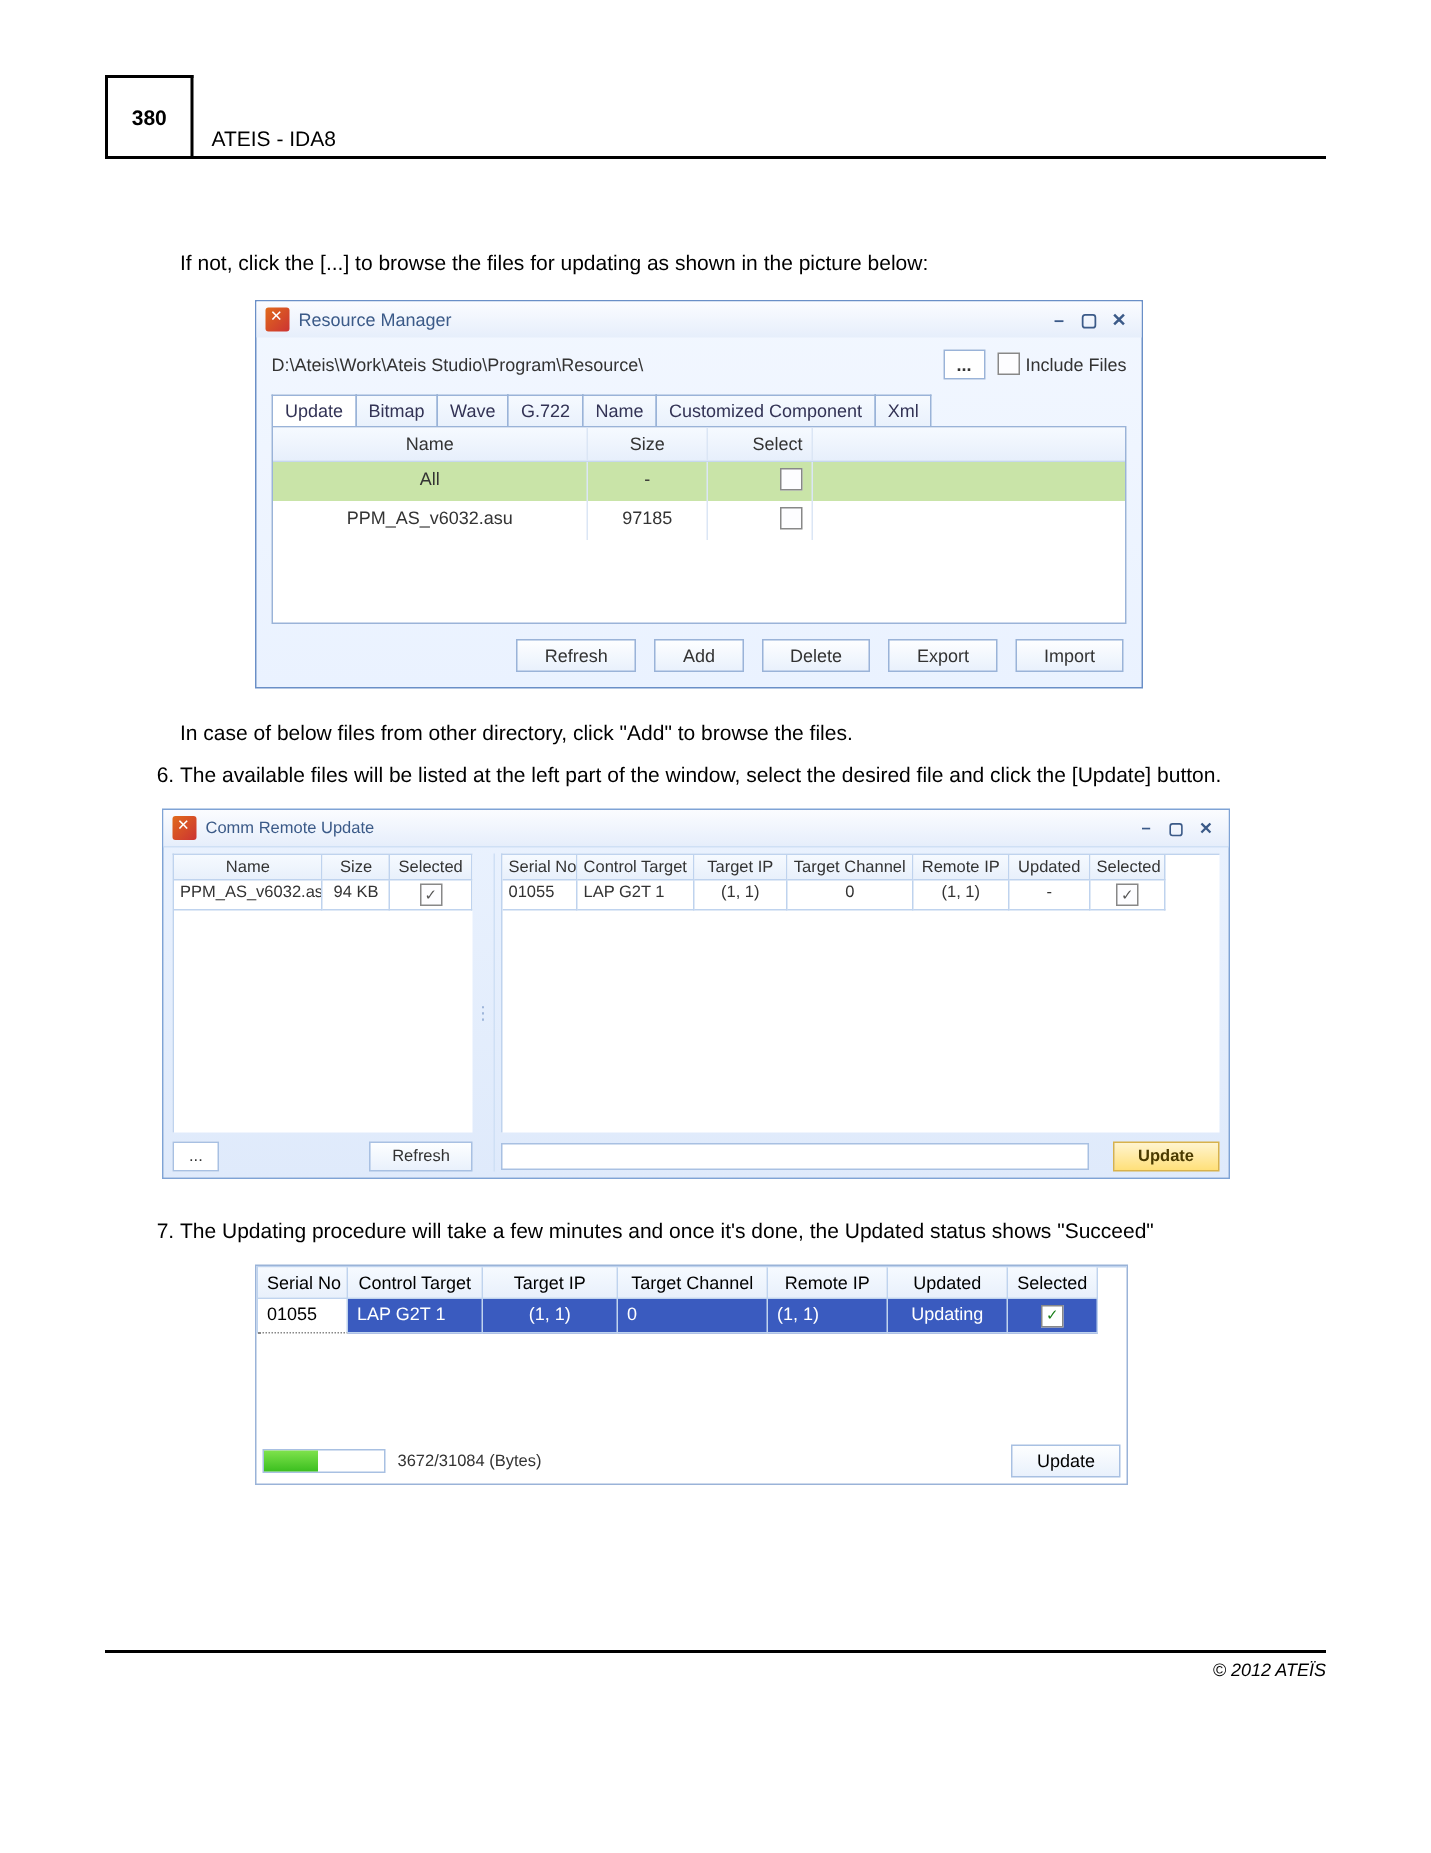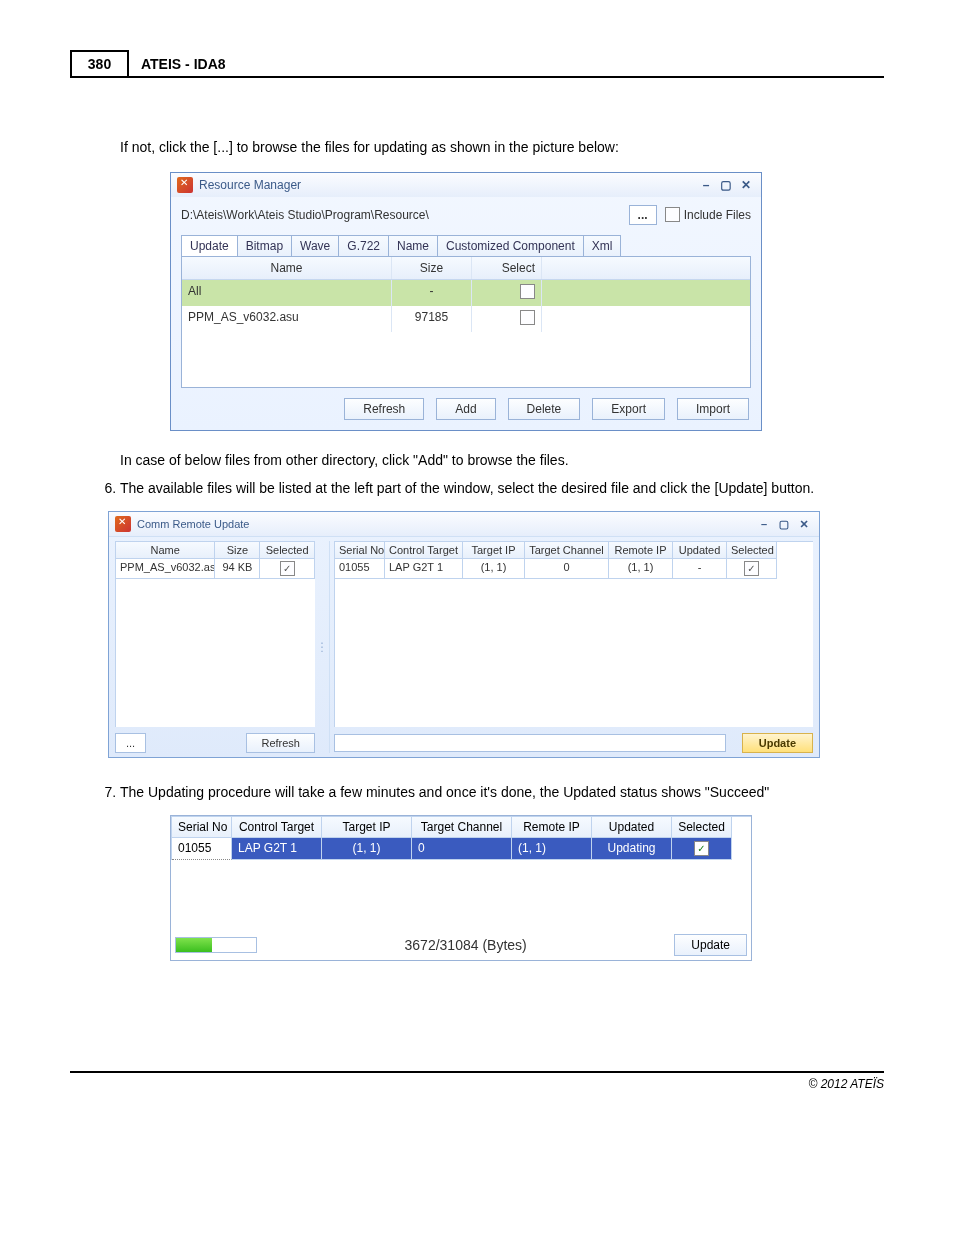--- a/index.html
+++ b/index.html
@@ -26,24 +26,25 @@
     border: 2px solid #000;
     border-bottom: none;
     display: flex;
     align-items: center;
     justify-content: center;
     font-weight: bold;
     font-size: 14px;
     padding: 4px 0;
   }
   .header-title {
-    font-weight: bold;
+    font-weight: normal;
     font-size: 14px;
     padding: 6px 0 4px 12px;
     flex: 1;
+    margin-top: 28px;
   }
 
   .body-text {
     margin-left: 60px;
     margin-right: 20px;
     font-size: 14px;
     line-height: 1.4;
   }
   .indent2 {
     margin-left: 50px;
@@ -122,21 +123,21 @@
   }
   .gridhead, .gridrow {
     display:flex; font-size:12px;
   }
   .gridhead { background:linear-gradient(#f6faff,#e7effb); border-bottom:1px solid #c6d7ef;}
   .gridhead > div, .gridrow > div {
     padding:4px 6px; border-right:1px solid #dbe6f5;
     box-sizing:border-box;
     overflow:hidden; white-space:nowrap;
   }
-  .w1c1{width:210px;} .w1c2{width:80px; text-align:center;} .w1c3{width:70px; text-align:right;}
+  .w1c1{width:210px;text-align:center;} .w1c2{width:80px; text-align:center;} .w1c3{width:70px; text-align:right;}
   .row-all { background:#c9e4a8; }
 
   .btnrow1 {
     display:flex; justify-content:flex-end; gap:12px;
     padding:10px 12px;
   }
   .btn {
     border:1px solid #9ab3d8; background:linear-gradient(#fdfeff,#e9f1fc);
     padding:3px 18px; font-size:12px; color:#333; cursor:pointer;
   }
@@ -181,21 +182,21 @@
   }
   .w3row{display:flex;}
   .w3 .th, .w3 .td{border:1px solid #bfd3ee;border-top:none;border-left:none;padding:3px 6px;font-size:12px;box-sizing:border-box;}
   .w3 .th{background:linear-gradient(#f6faff,#e8f0fb);text-align:center;}
   .w3c1{width:60px;} .w3c2{width:90px;} .w3c3{width:90px;text-align:center;} .w3c4{width:100px;text-align:center;} .w3c5{width:80px;text-align:center;} .w3c6{width:80px;text-align:center;} .w3c7{width:60px;text-align:center;}
   .selrow{background:#3a5bbf;color:#fff;}
   .w3space{height:70px;}
   .w3foot{display:flex;align-items:center;gap:8px;padding:4px;}
   .progress2{width:80px;height:14px;border:1px solid #a8c0e2;background:#fff;}
   .progress2 .fill{height:100%;width:45%;background:linear-gradient(#7fe24c,#3bbf1f);}
-  .bytes{flex:1;text-align:center;font-size:14px;color:#333;}
+  .bytes{flex:1;font-size:11px;color:#333;}
   .updatebtn2{border:1px solid #a8c0e2;background:linear-gradient(#fdfeff,#e9f1fc);padding:3px 16px;cursor:pointer;}
 
   .footer {
     border-top:2px solid #000;
     margin-top:110px;
     text-align:right;
     font-style:italic;
     font-size:12px;
     padding-top:4px;
   }

